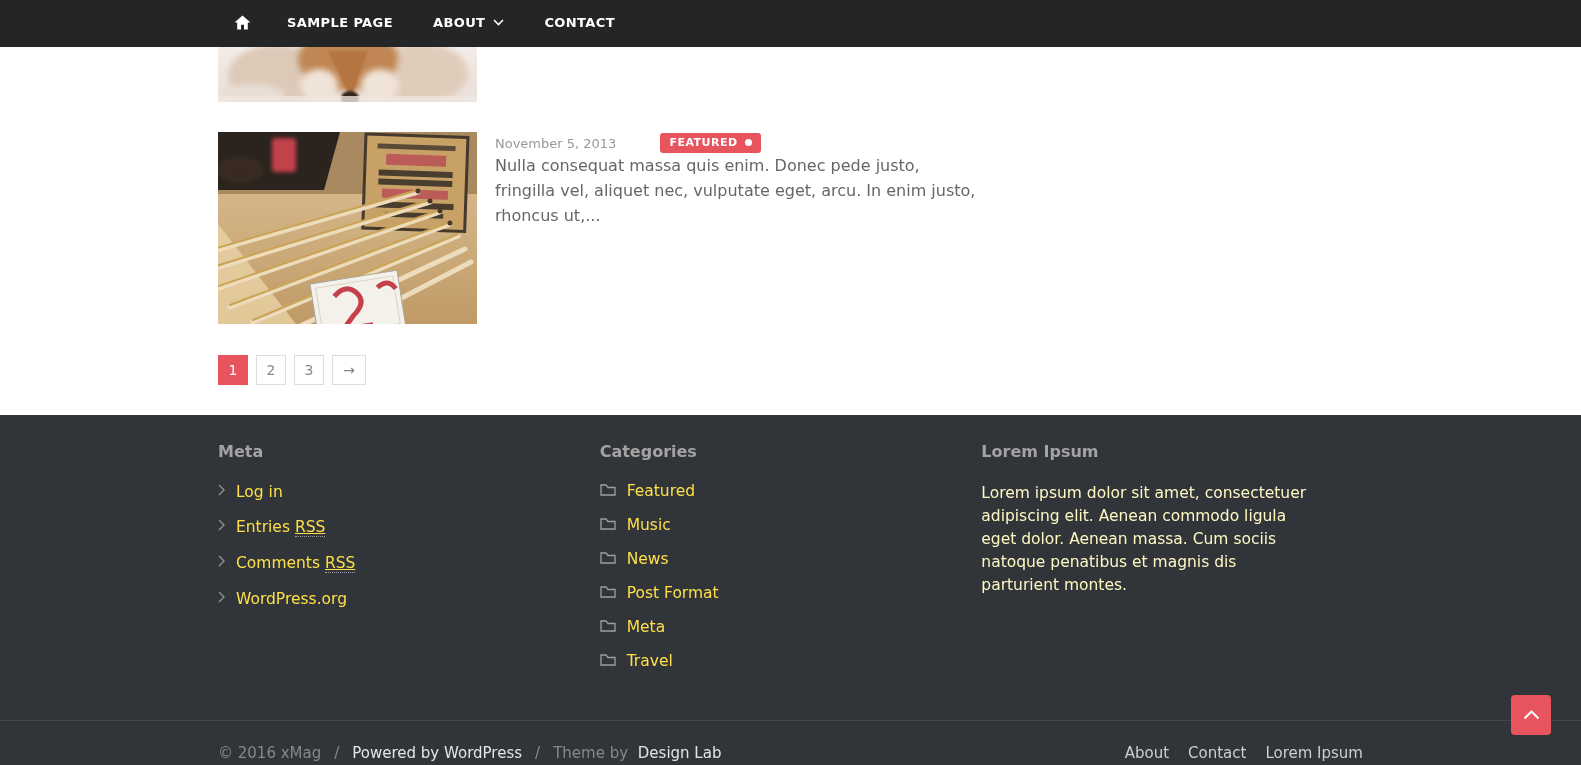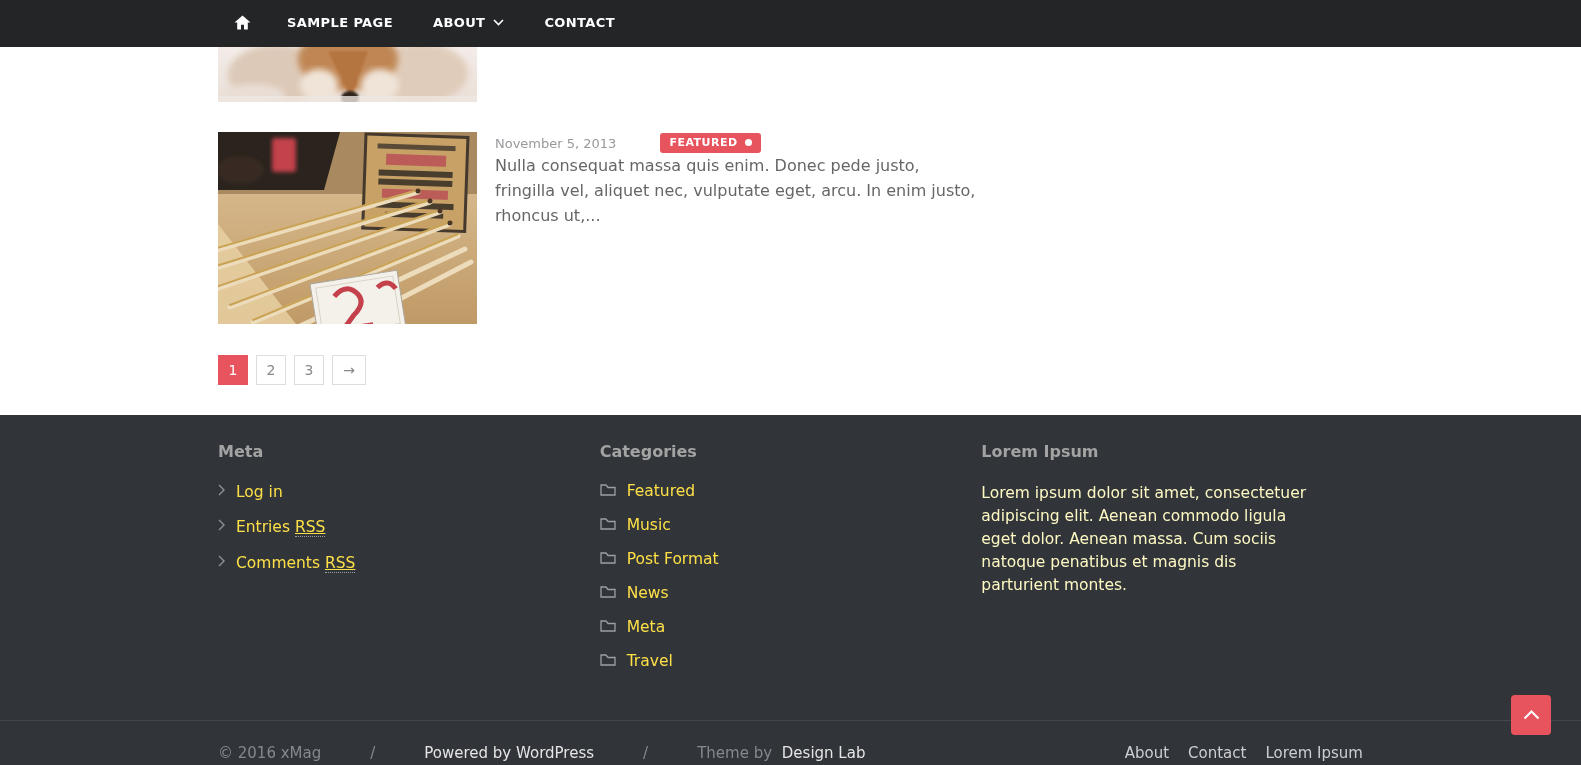--- a/index.html
+++ b/index.html
@@ -70,21 +70,21 @@
   }
   .flist .li-icon { display: inline-flex; margin-right: 11px; flex: 0 0 auto; }
   .abbr { border-bottom: 1px dotted #9aa0a5; text-decoration: underline; }
   .lorem-text { margin: 0; font-size: 15.5px; line-height: 23px; color: #fef9c3; }
 
   .bottom-bar { border-top: 1px solid rgba(255,255,255,0.09); }
   .bottom-inner {
     display: flex; justify-content: space-between; align-items: center;
     height: 72px; padding-bottom: 8px;
   }
-  .copyright-line { display: flex; align-items: center; font-size: 15px; color: #85888d; gap: 36px; }
+  .copyright-line { display: flex; align-items: center; font-size: 15px; color: #85888d; }
   .copyright-line .sep { margin: 0 13px; color: #85888d; }
   .copyright-line a { color: #e5e5e5; text-decoration: none; }
   .theme-credit { color: #85888d; }
   .theme-credit a { margin-left: 5px; }
   .bottom-links { display: flex; gap: 19px; font-size: 15px; }
   .bottom-links a { color: #ccced2; text-decoration: none; }
 
   
   .scroll-top {
     position: fixed; right: 30px; bottom: 30px; width: 40px; height: 40px;
@@ -260,20 +260,31 @@
         <li>
           <a>
             <span class="li-icon">
               <svg width="7" height="12" viewBox="0 0 7 12">
                   <polyline points="1,1 6,6 1,11" fill="none" stroke="#8e9298" stroke-width="1.4"></polyline>
                 </svg>
             </span>
             <span>Comments </span>&nbsp;<span class="abbr">RSS</span>
           </a>
         </li>
+        <li>
+          <a>
+            <span class="li-icon">
+              <svg width="7" height="12" viewBox="0 0 7 12">
+                  <polyline points="1,1 6,6 1,11" fill="none" stroke="#8e9298" stroke-width="1.4"></polyline>
+                </svg>
+            </span>
+            <span>WordPress.org</span>
+              <span class="abbr"></span>
+          </a>
+        </li>
       </ul>
     </div>
 
     <div class="fcol">
       <h3 class="fcol-title">Categories</h3>
       <ul class="flist">
         <li>
           <a>
             <span class="li-icon">
               <svg width="16" height="13" viewBox="0 0 16 13">
@@ -293,31 +304,31 @@
             <span>Music</span>
           </a>
         </li>
         <li>
           <a>
             <span class="li-icon">
               <svg width="16" height="13" viewBox="0 0 16 13">
                   <path d="M1 2 h5 l2 2.5 h7 v7.5 H1 Z" fill="none" stroke="#9aa0a5" stroke-width="1.3"></path>
                 </svg>
             </span>
+            <span>News</span>
+          </a>
+        </li>
+        <li>
+          <a>
+            <span class="li-icon">
+              <svg width="16" height="13" viewBox="0 0 16 13">
+                  <path d="M1 2 h5 l2 2.5 h7 v7.5 H1 Z" fill="none" stroke="#9aa0a5" stroke-width="1.3"></path>
+                </svg>
+            </span>
             <span>Post Format</span>
-          </a>
-        </li>
-        <li>
-          <a>
-            <span class="li-icon">
-              <svg width="16" height="13" viewBox="0 0 16 13">
-                  <path d="M1 2 h5 l2 2.5 h7 v7.5 H1 Z" fill="none" stroke="#9aa0a5" stroke-width="1.3"></path>
-                </svg>
-            </span>
-            <span>News</span>
           </a>
         </li>
         <li>
           <a>
             <span class="li-icon">
               <svg width="16" height="13" viewBox="0 0 16 13">
                   <path d="M1 2 h5 l2 2.5 h7 v7.5 H1 Z" fill="none" stroke="#9aa0a5" stroke-width="1.3"></path>
                 </svg>
             </span>
             <span>Meta</span>

